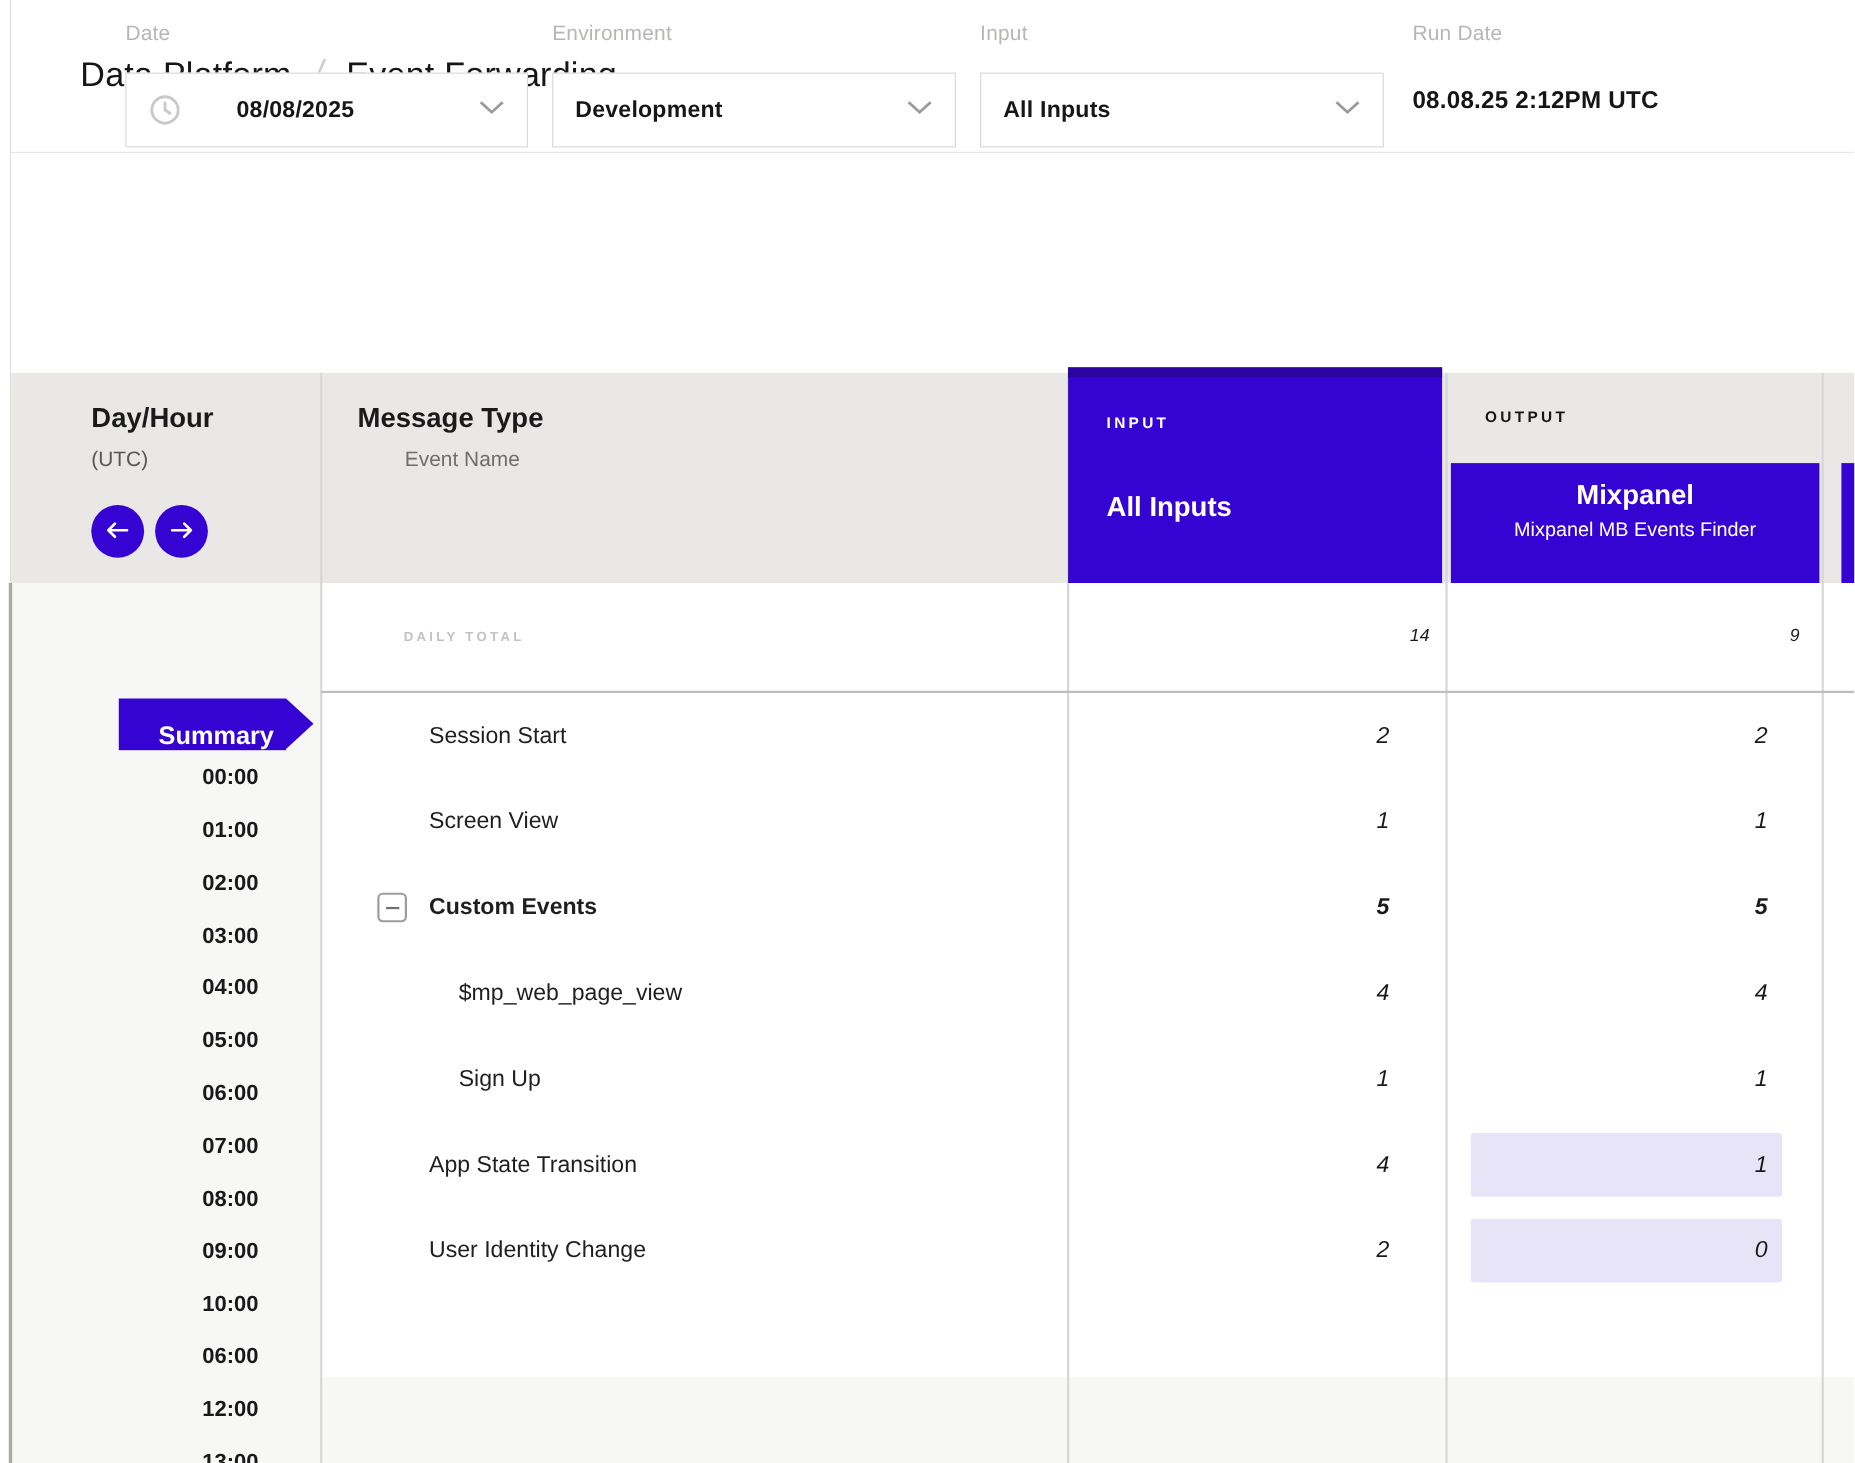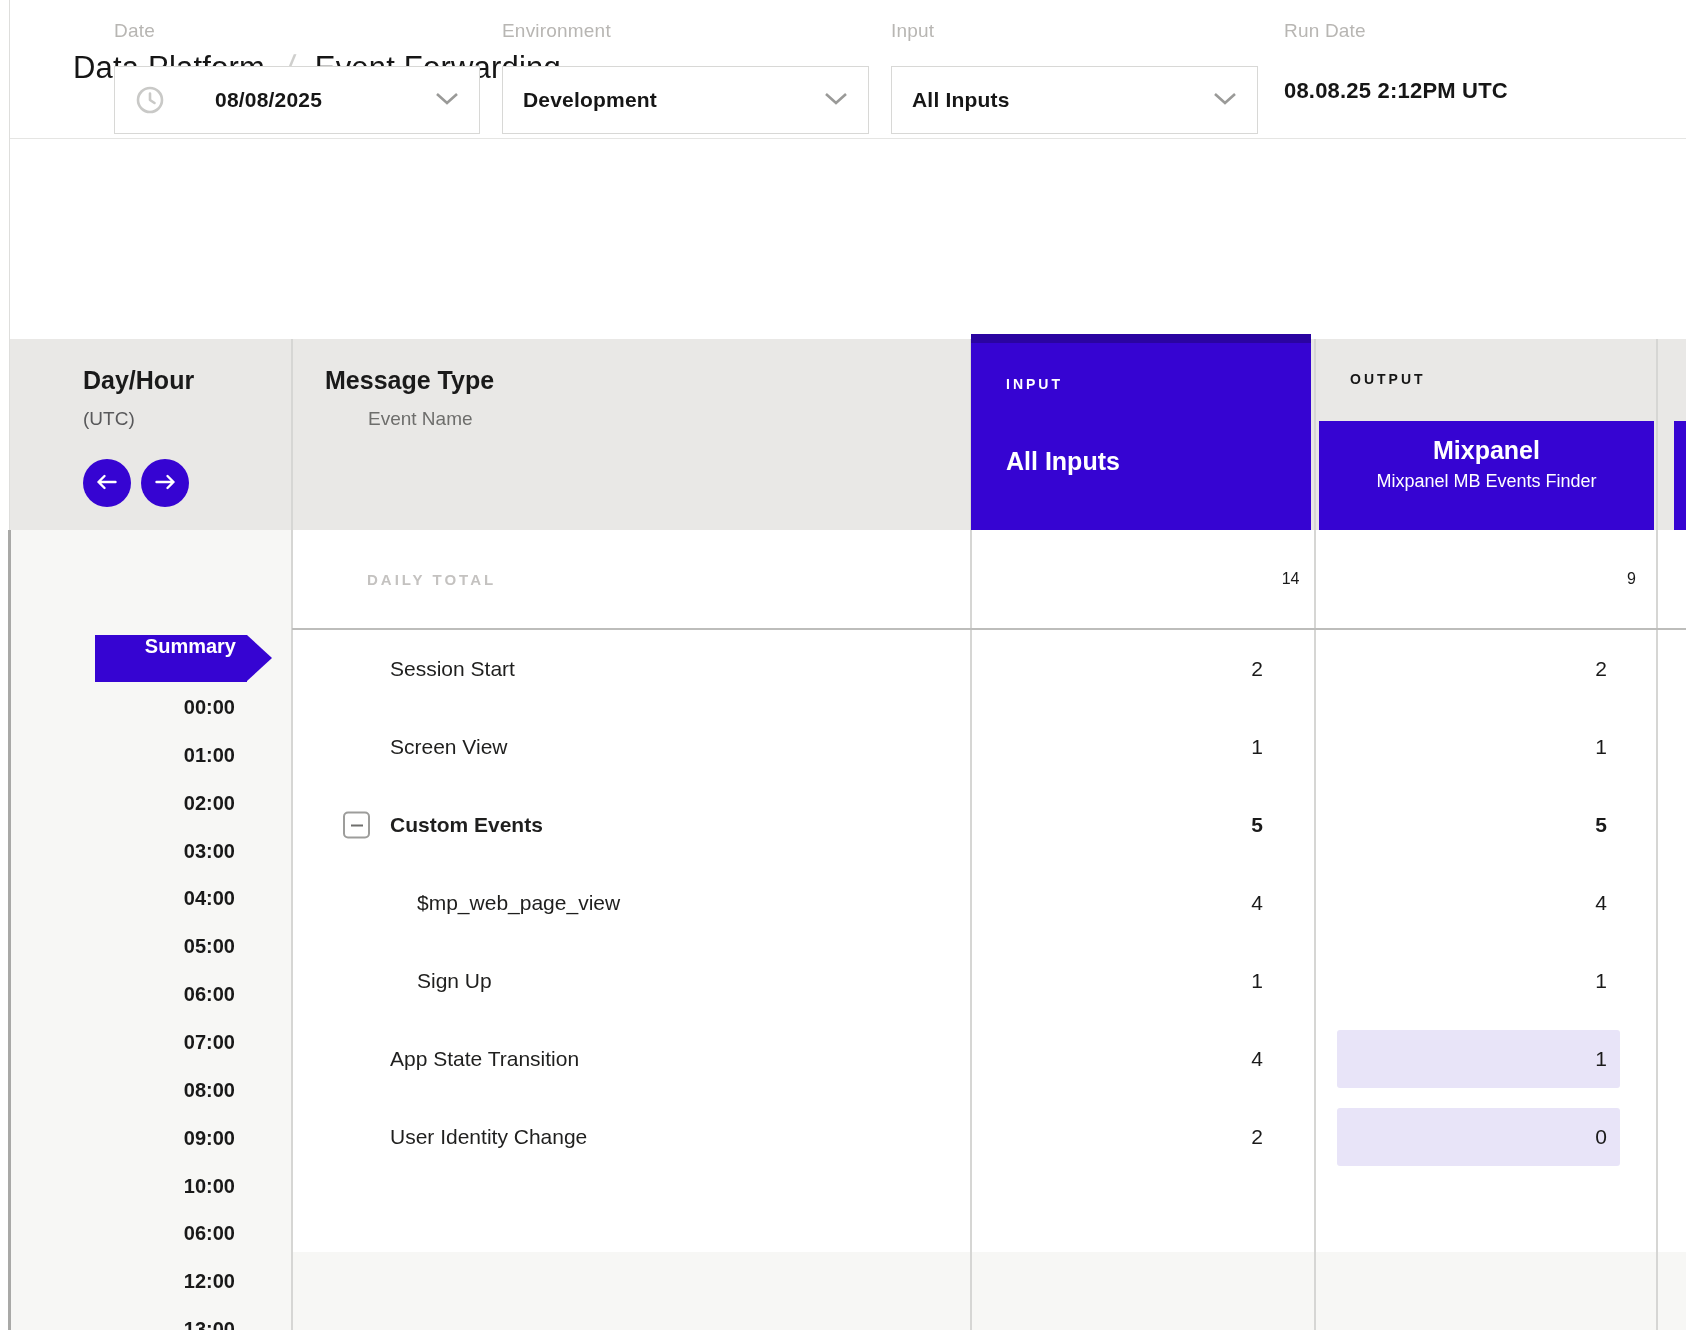--- a/index.html
+++ b/index.html
@@ -58,38 +58,38 @@
   .body-bg{position:absolute;left:292px;top:530px;width:1394px;height:722px;background:#fff;}
   .rail{position:absolute;left:11px;top:530px;width:281px;height:800px;background:var(--rail-gray);}
   .bottom-band{position:absolute;left:292px;top:1252px;width:1394px;height:78px;background:var(--rail-gray);}
 
   
   .vline{position:absolute;top:339px;width:2px;height:991px;background:var(--border);z-index:2;}
   .v1{left:291px;} .v2{left:970px;} .v3{left:1314px;} .v4{left:1656px;}
 
   
   .total-row{position:absolute;left:292px;top:530px;width:1394px;height:100px;display:flex;align-items:center;border-bottom:2px solid #BDBDBB;z-index:3;}
-  .total-label{width:740px;padding-left:75px;font-size:15px;font-weight:700;letter-spacing:3px;color:#C4C2C0;}
+  .total-label{width:740px;padding-left:75px;font-size:12px;font-weight:700;letter-spacing:3px;color:#C4C2C0;}
 
   
   .rows{position:absolute;left:292px;top:630px;width:1394px;z-index:3;}
   .erow{display:flex;align-items:center;height:78px;font-size:21px;}
   .erow.bold{font-weight:700;}
   .cell{box-sizing:border-box;}
   .cell.lbl{width:679px;position:relative;padding-left:98px;color:#1F1F1E;}
   .cell.lbl.child{padding-left:125px;}
-  .cell.num{width:344px;text-align:right;padding-right:52px;font-variant-numeric:tabular-nums;}
+  .cell.num{width:344px;text-align:right;padding-right:52px;font-variant-numeric:tabular-nums;font-style:italic;}
   .cell.num.out{width:342px;padding-right:50px;position:relative;}
   .cell.num.out.has-hl{padding-right:0;}
   .hl{position:absolute;right:37px;top:50%;transform:translateY(-50%);width:283px;height:58px;background:var(--hl);border-radius:3px;display:flex;align-items:center;justify-content:flex-end;padding-right:13px;}
   .collapse-box{position:absolute;left:51px;top:50%;transform:translateY(-50%);width:27px;height:27px;border:2px solid #9D9D9B;border-radius:5px;cursor:pointer;background:transparent;}
   .collapse-box .minus{position:absolute;left:50%;top:50%;transform:translate(-50%,-50%);width:12px;height:2px;background:#6F6F6D;}
 
   
-  .summary-badge{position:absolute;left:95px;top:635px;height:47px;width:152px;background:var(--accent);display:flex;align-items:flex-start;justify-content:flex-end;padding-right:11px;color:#fff;font-size:20px;font-weight:700;cursor:pointer;z-index:4;}
+  .summary-badge{position:absolute;left:108px;top:635px;height:47px;width:152px;background:var(--accent);display:flex;align-items:flex-end;justify-content:flex-end;padding-right:11px;color:#fff;font-size:23px;font-weight:700;cursor:pointer;z-index:4;}
   .summary-badge::after{content:"";position:absolute;left:152px;top:0;border-top:23.5px solid transparent;border-bottom:23.5px solid transparent;border-left:25px solid var(--accent);}
   .hour-item{position:absolute;left:10px;width:225px;height:48px;line-height:48px;text-align:right;font-size:20px;font-weight:700;color:#191919;cursor:pointer;z-index:4;}
 </style>
 </head>
 <body>
 
 <div class="screen">
 
   <div class="topbar"></div>
   <div class="filterbar"></div>

